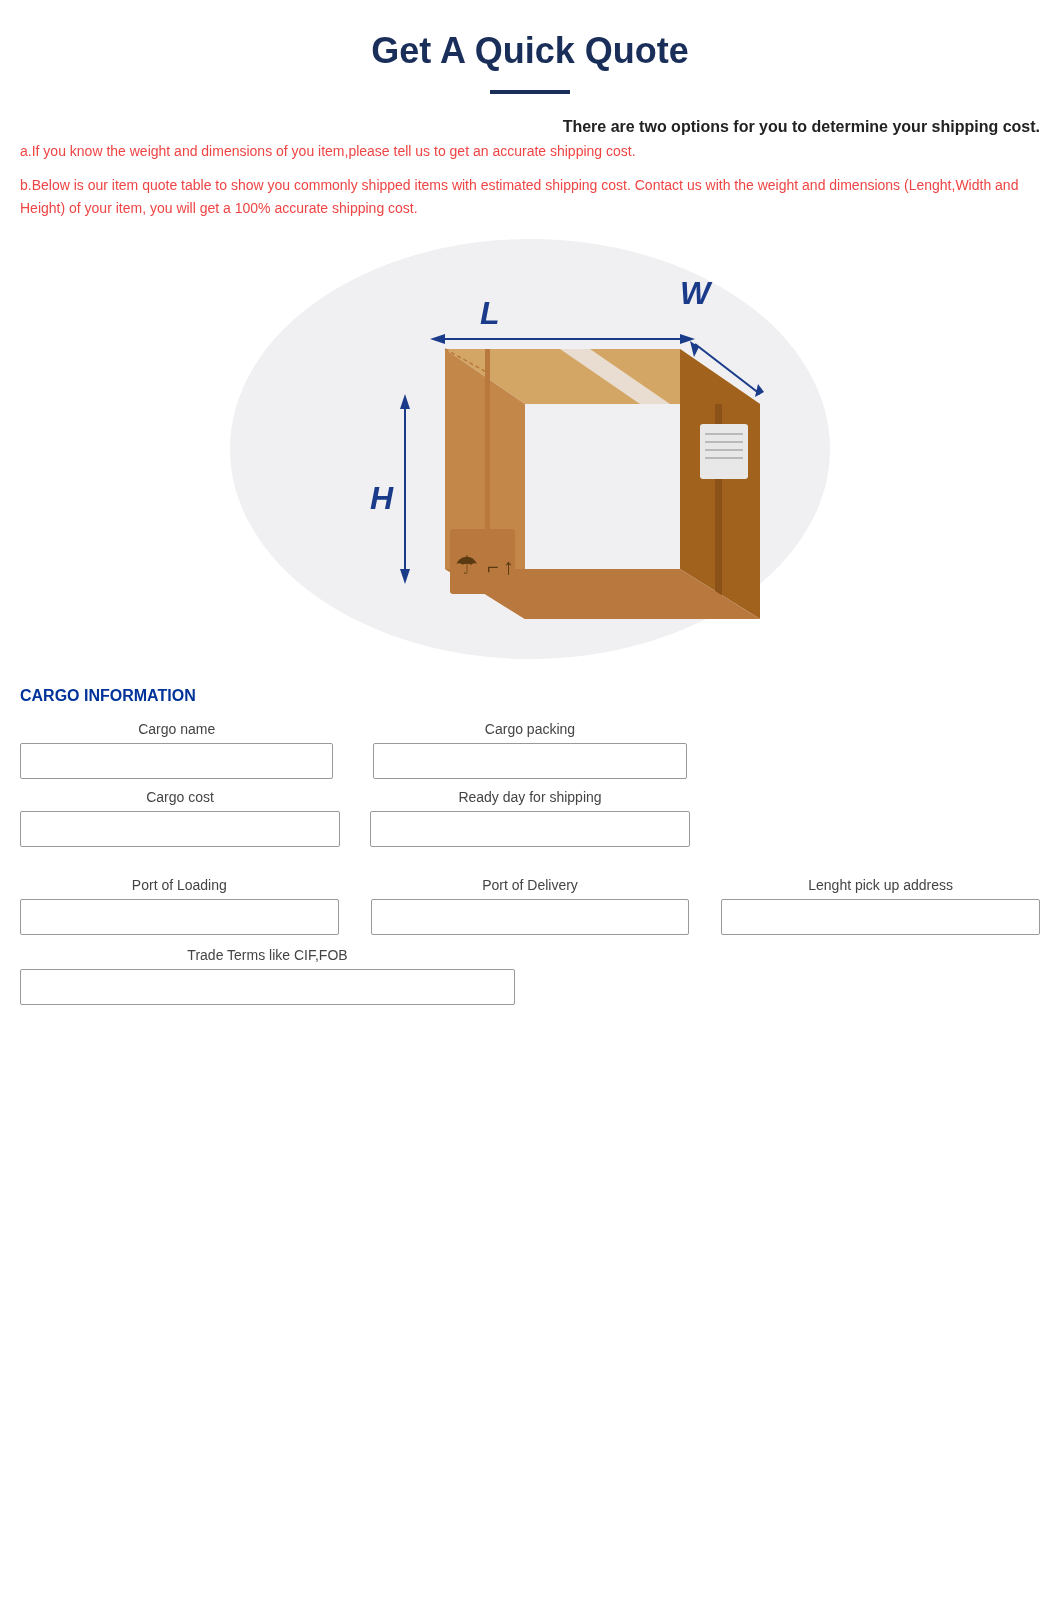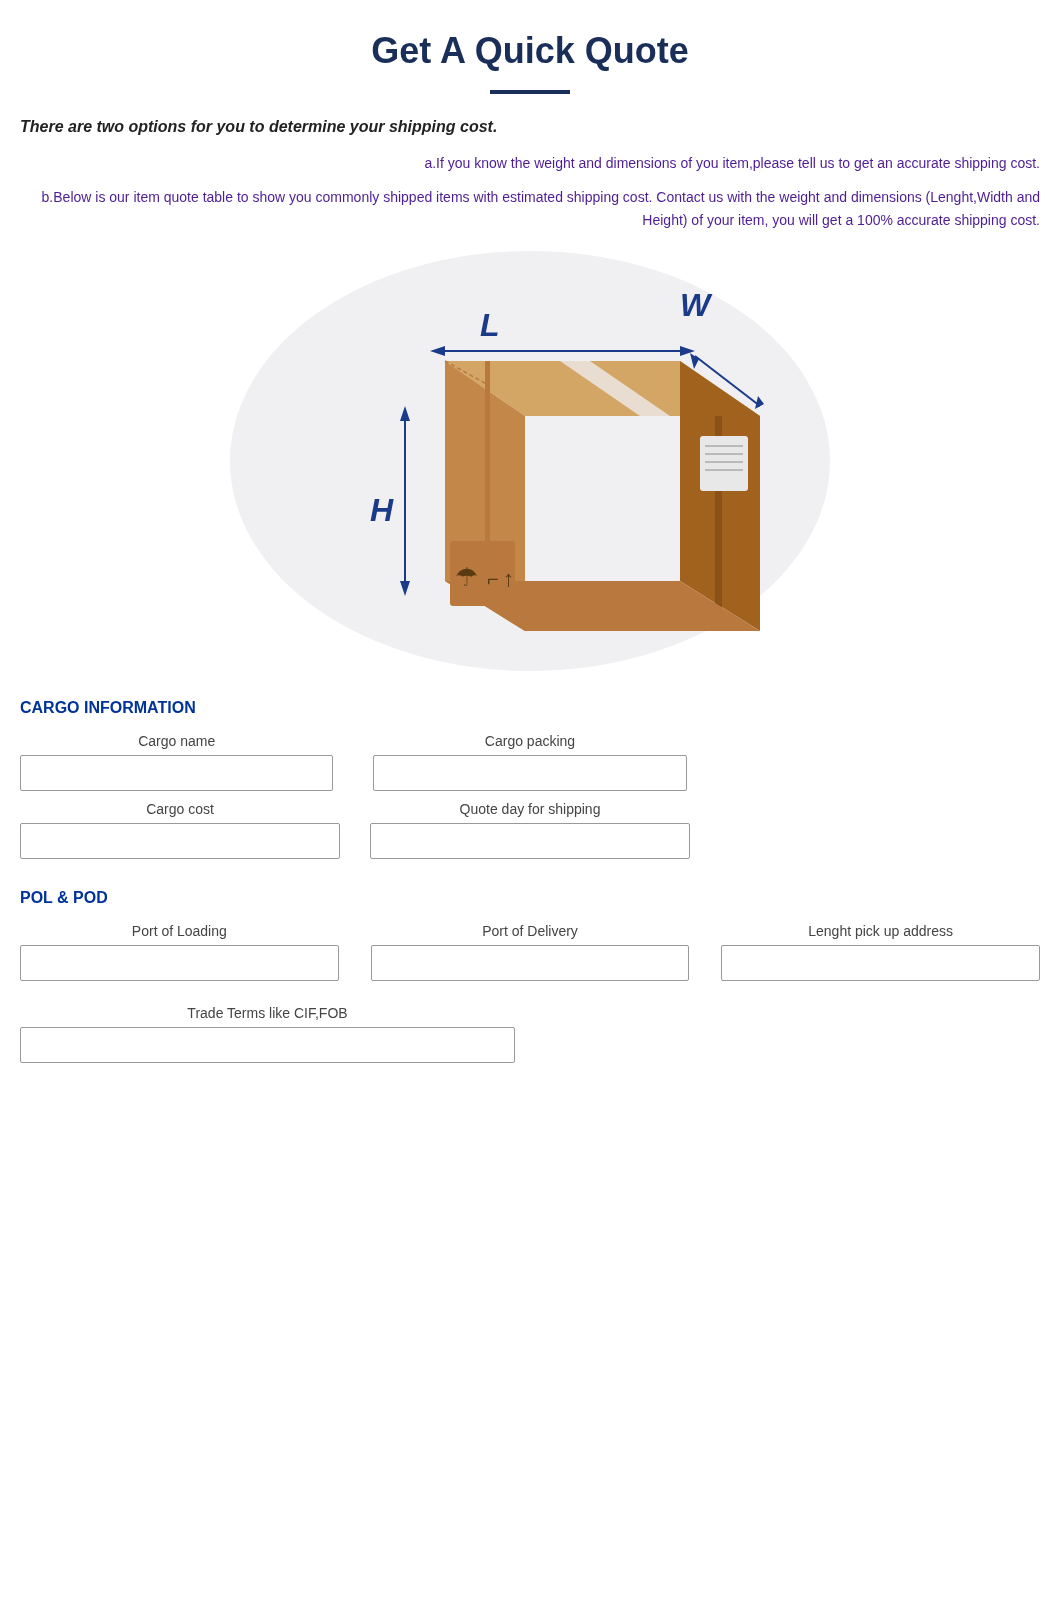--- a/index.html
+++ b/index.html
@@ -18,33 +18,31 @@
       color: #1a2e5a;
       margin-bottom: 18px;
     }
     .title-underline {
       width: 80px;
       height: 4px;
       background: #1a2e5a;
       margin: 0 auto 24px auto;
     }
     .subtitle {
-      text-align: left;
+      text-align: right;
       font-weight: 700;
       font-size: 16px;
-      margin-bottom: 16px;
+      margin-bottom: 4px;
       color: #222;
-      font-style: italic;
     }
     .option-text {
       font-size: 14px;
-      color: #4c1d95;
+      color: #ef4444;
       margin-bottom: 12px;
       line-height: 1.6;
-      text-align: right;
     }
     .box-image-container {
       display: flex;
       justify-content: center;
       align-items: center;
       margin: 20px 0;
     }
     .box-ellipse {
       width: 600px;
       height: 420px;
@@ -98,21 +96,21 @@
       outline: none;
     }
     
     .section-divider {
       margin-top: 30px;
     }
     .form-row {
       display: grid;
       grid-template-columns: 1fr 1fr 1fr;
       gap: 20px 32px;
-      margin-bottom: 24px;
+      margin-bottom: 12px;
     }
     .form-row-2 {
       display: grid;
       grid-template-columns: 1fr 1fr;
       gap: 4px 30px;
       margin-bottom: 32px;
     }
   </style>
 </head>
 <body>
@@ -192,28 +190,27 @@
     <input type="text" style="">
   </div>
 </div>
 
 <div class="form-grid-2">
   <div class="form-group">
     <label>Cargo cost</label>
     <input type="text" style="">
   </div>
   <div class="form-group">
-    <label>Quote day  for shipping</label>
+    <label>Ready day  for shipping</label>
     <input type="text" style="">
   </div>
   <div style="visibility:hidden;"></div>
 </div>
 
 <div class="section-divider">
-  <div class="section-label">POL &amp; POD</div>
 
   <div class="form-row">
     <div class="form-group">
       <label>Port of Loading</label>
       <input type="text" style="">
     </div>
     <div class="form-group">
       <label>Port of Delivery</label>
       <input type="text" style="">
     </div>

